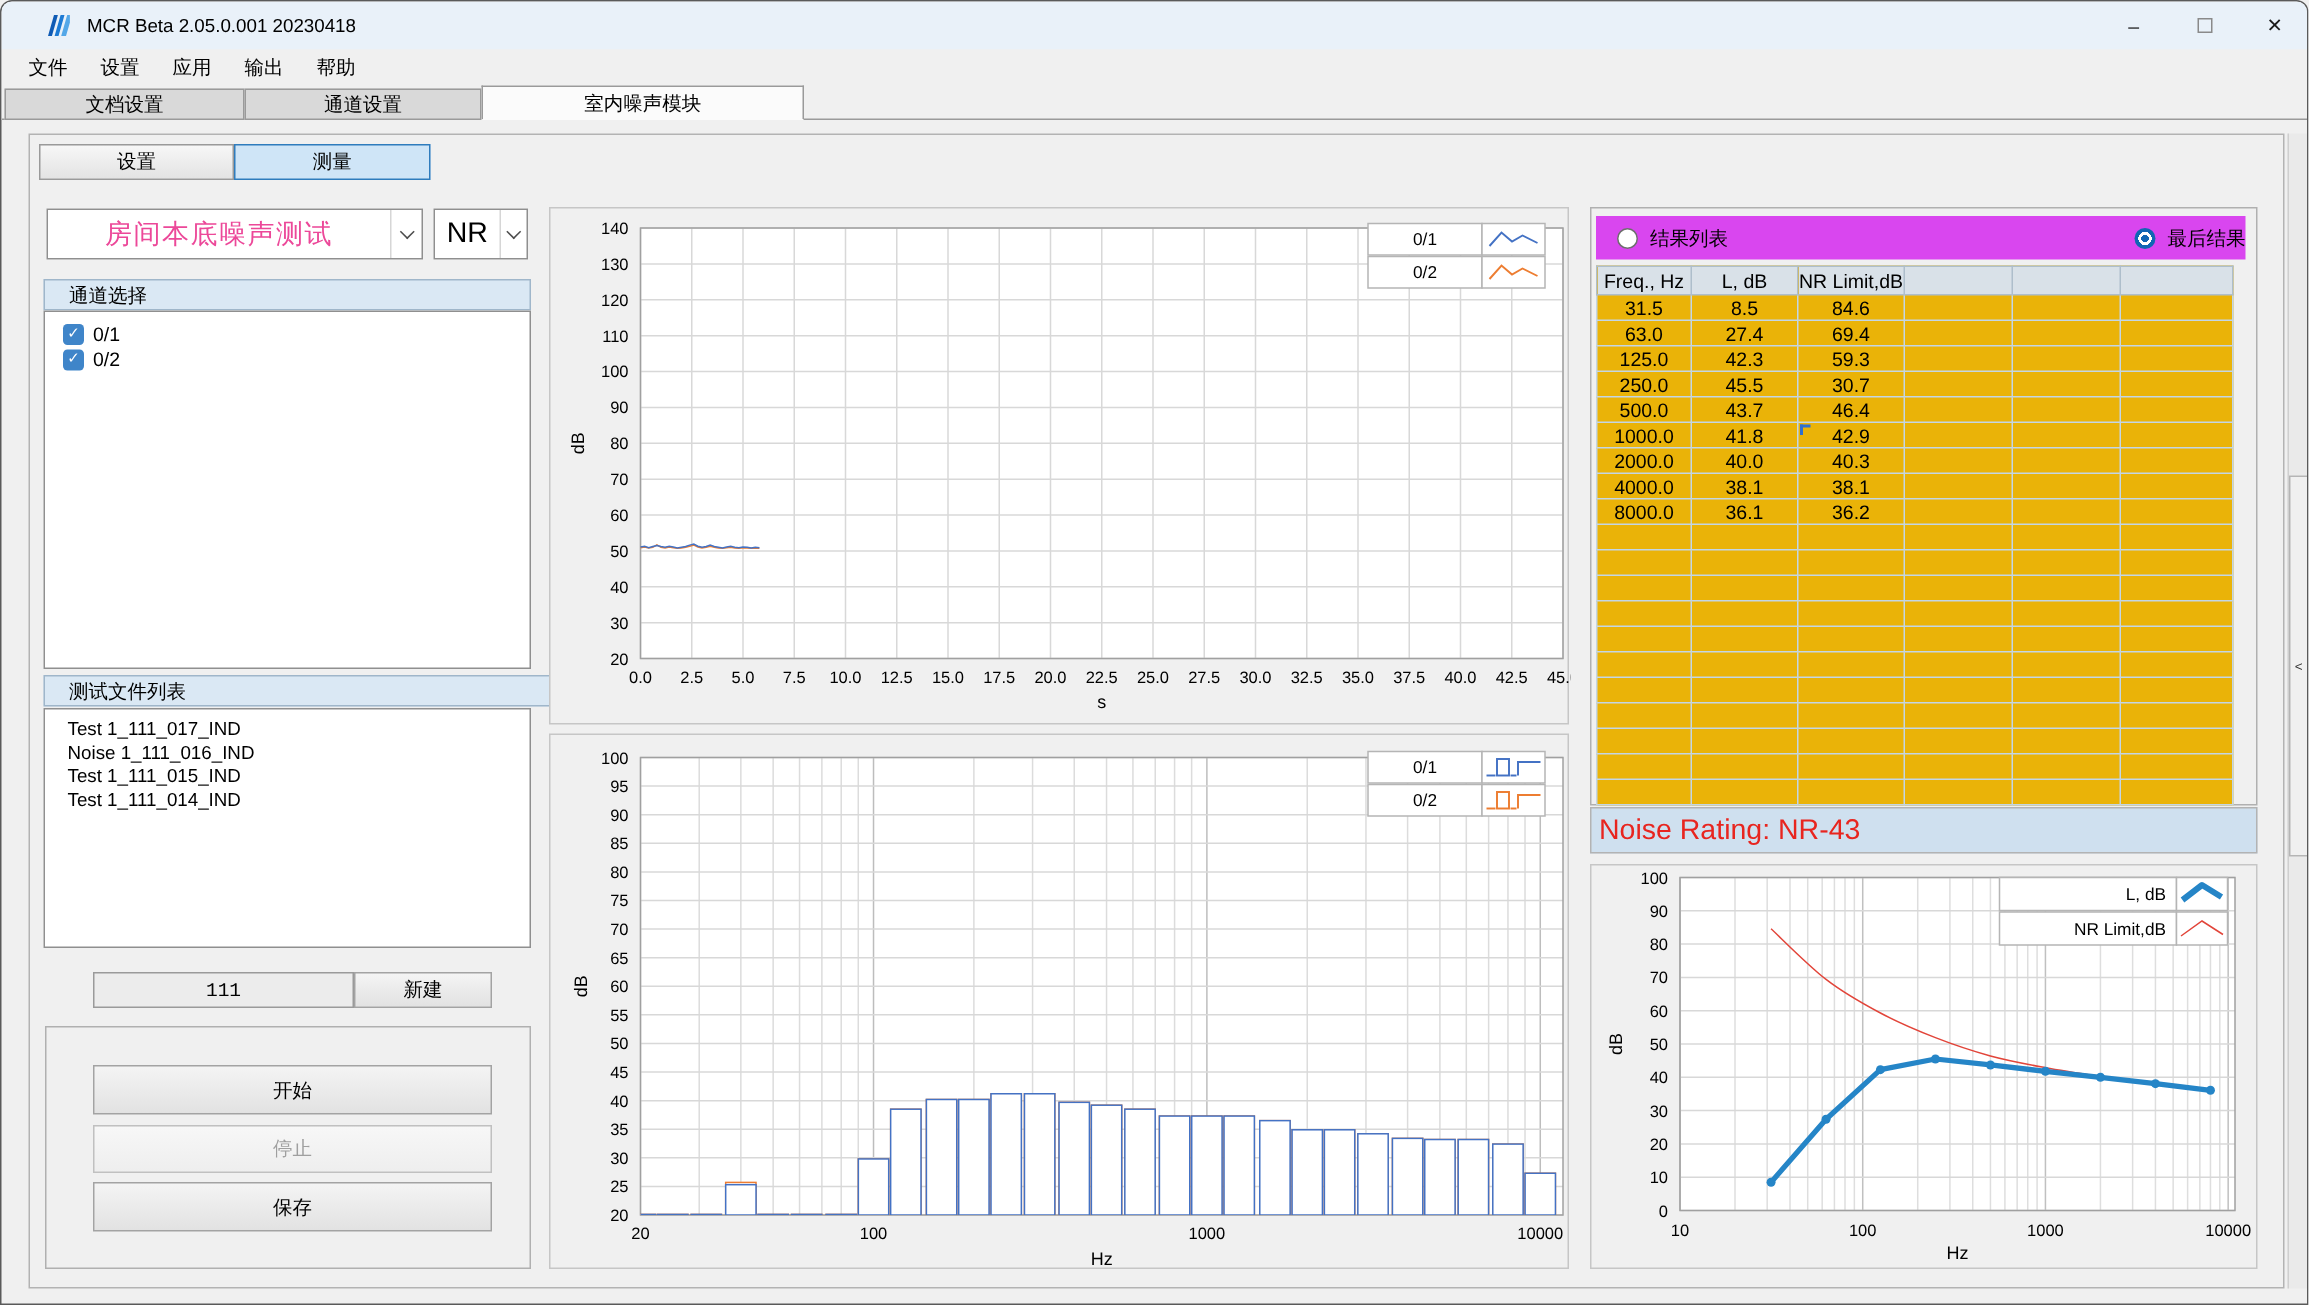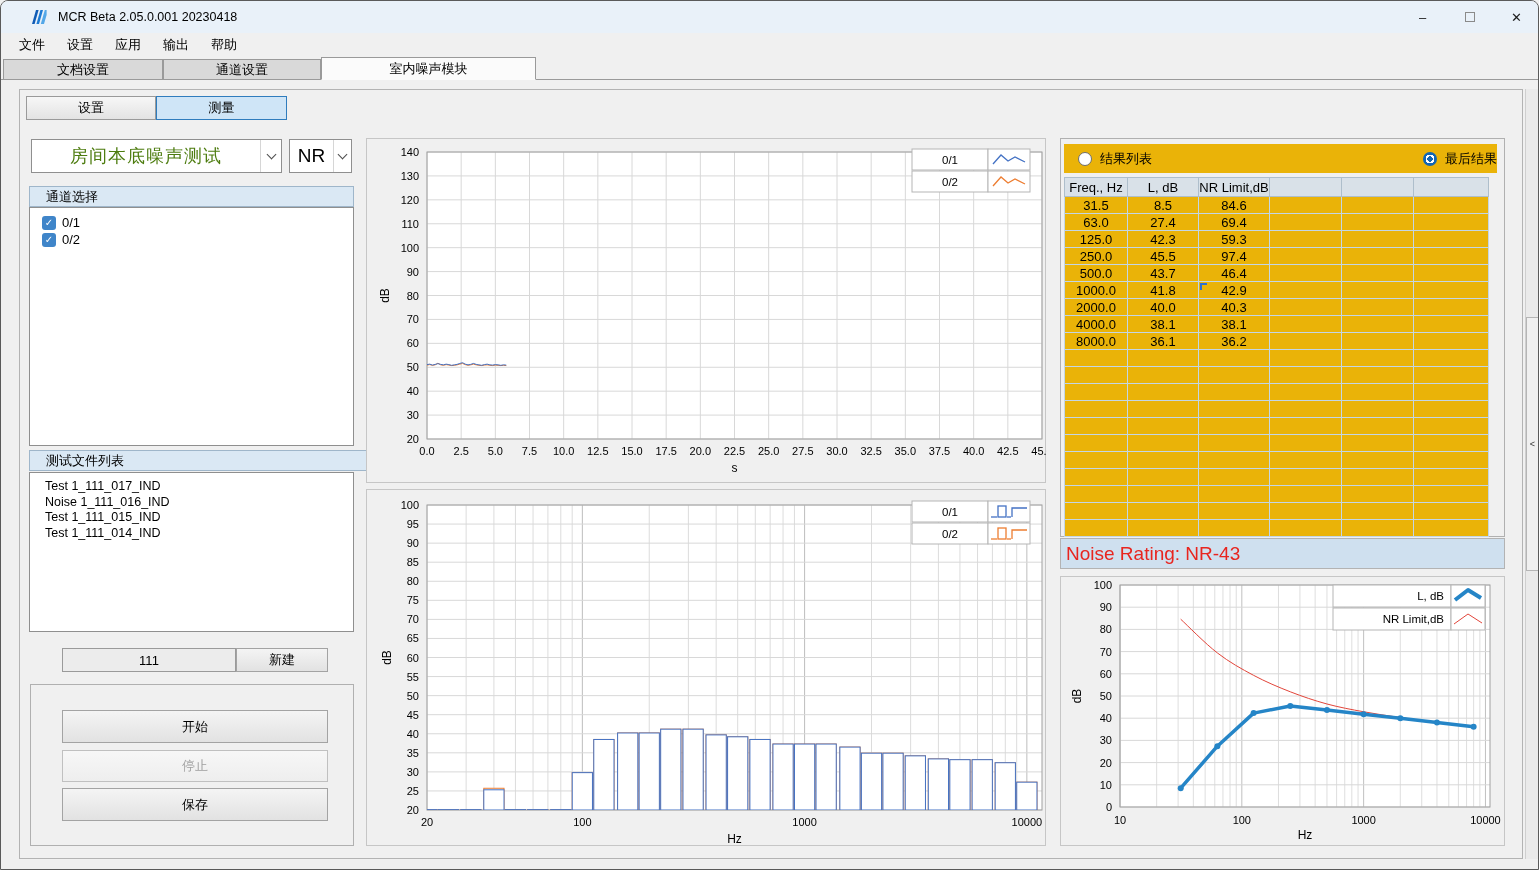--- a/index.html
+++ b/index.html
@@ -22,38 +22,38 @@
 .tab.active{top:0;height:23px;background:#fbfbfb;border-bottom:1px solid #fbfbfb;z-index:2}
 .content-panel{position:absolute;left:18px;top:88px;width:1504px;height:770px;border:1px solid #b3b3b3;background:#f0f0f0}
 
 .subtab{position:absolute;height:24px;display:flex;align-items:center;justify-content:center;border:1px solid #9a9a9a;background:linear-gradient(#f7f7f7,#e3e3e3)}
 .subtab.active{border:1px solid #2f7cbd;background:#cfe5f7}
 
 .combo{position:absolute;background:#fff;border:1px solid #8f8f8f;display:flex}
 .combo-value{flex:1;display:flex;align-items:center;justify-content:center;overflow:hidden;white-space:nowrap}
 .combo-btn{width:21px;border-left:1px solid #d6d6d6;display:flex;align-items:center;justify-content:center}
 .chev{width:7px;height:7px;border-right:1.5px solid #4d4d4d;border-bottom:1.5px solid #4d4d4d;transform:rotate(45deg);margin-top:-4px}
-.red-serif{color:#4d7c0f;font-family:"Liberation Serif","DejaVu Serif",serif;font-size:18px;letter-spacing:1px}
+.red-serif{color:#ec4899;font-family:"Liberation Serif","DejaVu Serif",serif;font-size:18px;letter-spacing:1px}
 .nr-big{font-size:19px}
 
 .sec-head{position:absolute;background:#dae8f4;border:1px solid #9fb6ca;display:flex;align-items:center;padding-left:16px}
 .listbox{position:absolute;background:#fff;border:1px solid #8f8f8f;overflow:hidden}
 .check-item{display:flex;align-items:center;gap:6px;padding:1px 0 1px 12px}
 .cb{width:14px;height:14px;background:#3f85c9;border-radius:3px;color:#fff;font-size:10px;line-height:14px;text-align:center;flex:0 0 auto}
 .file-item{padding:0 0 0 15px;line-height:15.5px;font-size:12.5px;white-space:nowrap}
 
-.name-input{position:absolute;background:#ececec;border:1px solid #9a9a9a;text-align:center;font-size:13px;font-family:Liberation Sans, sans-serif}
+.name-input{position:absolute;background:#ececec;border:1px solid #9a9a9a;text-align:center;font-size:13px;font-family:Liberation Mono, monospace}
 .push-btn{position:absolute;background:linear-gradient(#f4f4f4,#e2e2e2);border:1px solid #a3a3a3;display:flex;align-items:center;justify-content:center;cursor:default}
 .push-btn.disabled{background:linear-gradient(#f7f7f7,#eeeeee);border-color:#c0c0c0;color:#9f9f9f}
 .group-box{position:absolute;border:1px solid #b0b0b0;background:#f0f0f0}
 
 .chart-panel{position:absolute;background:#f0f0f0;border:1px solid #c6c6c6}
 
 .right-panel{position:absolute;left:1059px;top:137px;width:445px;height:399px;border:1px solid #b0b0b0;background:#f0f0f0}
-.radio-band{position:absolute;left:1063px;top:143px;width:433px;height:29px;background:#eab308;display:flex;align-items:center}
+.radio-band{position:absolute;left:1063px;top:143px;width:433px;height:29px;background:#d946ef;display:flex;align-items:center}
 .radio{width:14px;height:14px;border-radius:50%;background:#fff;border:1px solid #6e6e6e;flex:0 0 auto}
 .radio.sel{border:none;background:radial-gradient(circle at 50% 50%,#1166b3 0 2.6px,#fff 2.6px 4.4px,#1166b3 4.4px 7px)}
 .radio-label{margin-left:8px}
 .results-table{position:absolute;left:1063px;top:176px;border-collapse:collapse;background:#eab308;table-layout:fixed;border:1px solid #9eb2c2}
 .results-table td,.results-table th{border:1px solid #c3d6e5;font-weight:normal;font-size:13px;text-align:center;padding:0;height:17px;overflow:hidden}
 .results-table thead th{background:#d9e1e8;border-color:#aebecb;height:19px}
 .marked{position:relative}
 .marked::before{content:"";position:absolute;left:1px;top:1px;width:5px;height:5px;border-left:2px solid #2e6fd0;border-top:2px solid #2e6fd0}
 .noise-banner{position:absolute;left:1059px;top:537px;width:445px;height:31px;background:#cfe0ef;border:1px solid #b3b3b3;display:flex;align-items:center;padding-left:5px;font-size:19px;color:#e8251f}
 
@@ -438,21 +438,21 @@
           <td>125.0</td>
           <td>42.3</td>
           <td>59.3</td>
           <td></td>
           <td></td>
           <td></td>
         </tr>
       <tr>
           <td>250.0</td>
           <td>45.5</td>
-          <td>97.4</td>
+          <td>30.7</td>
           <td></td>
           <td></td>
           <td></td>
         </tr>
       <tr>
           <td>500.0</td>
           <td>43.7</td>
           <td>46.4</td>
           <td></td>
           <td></td>

